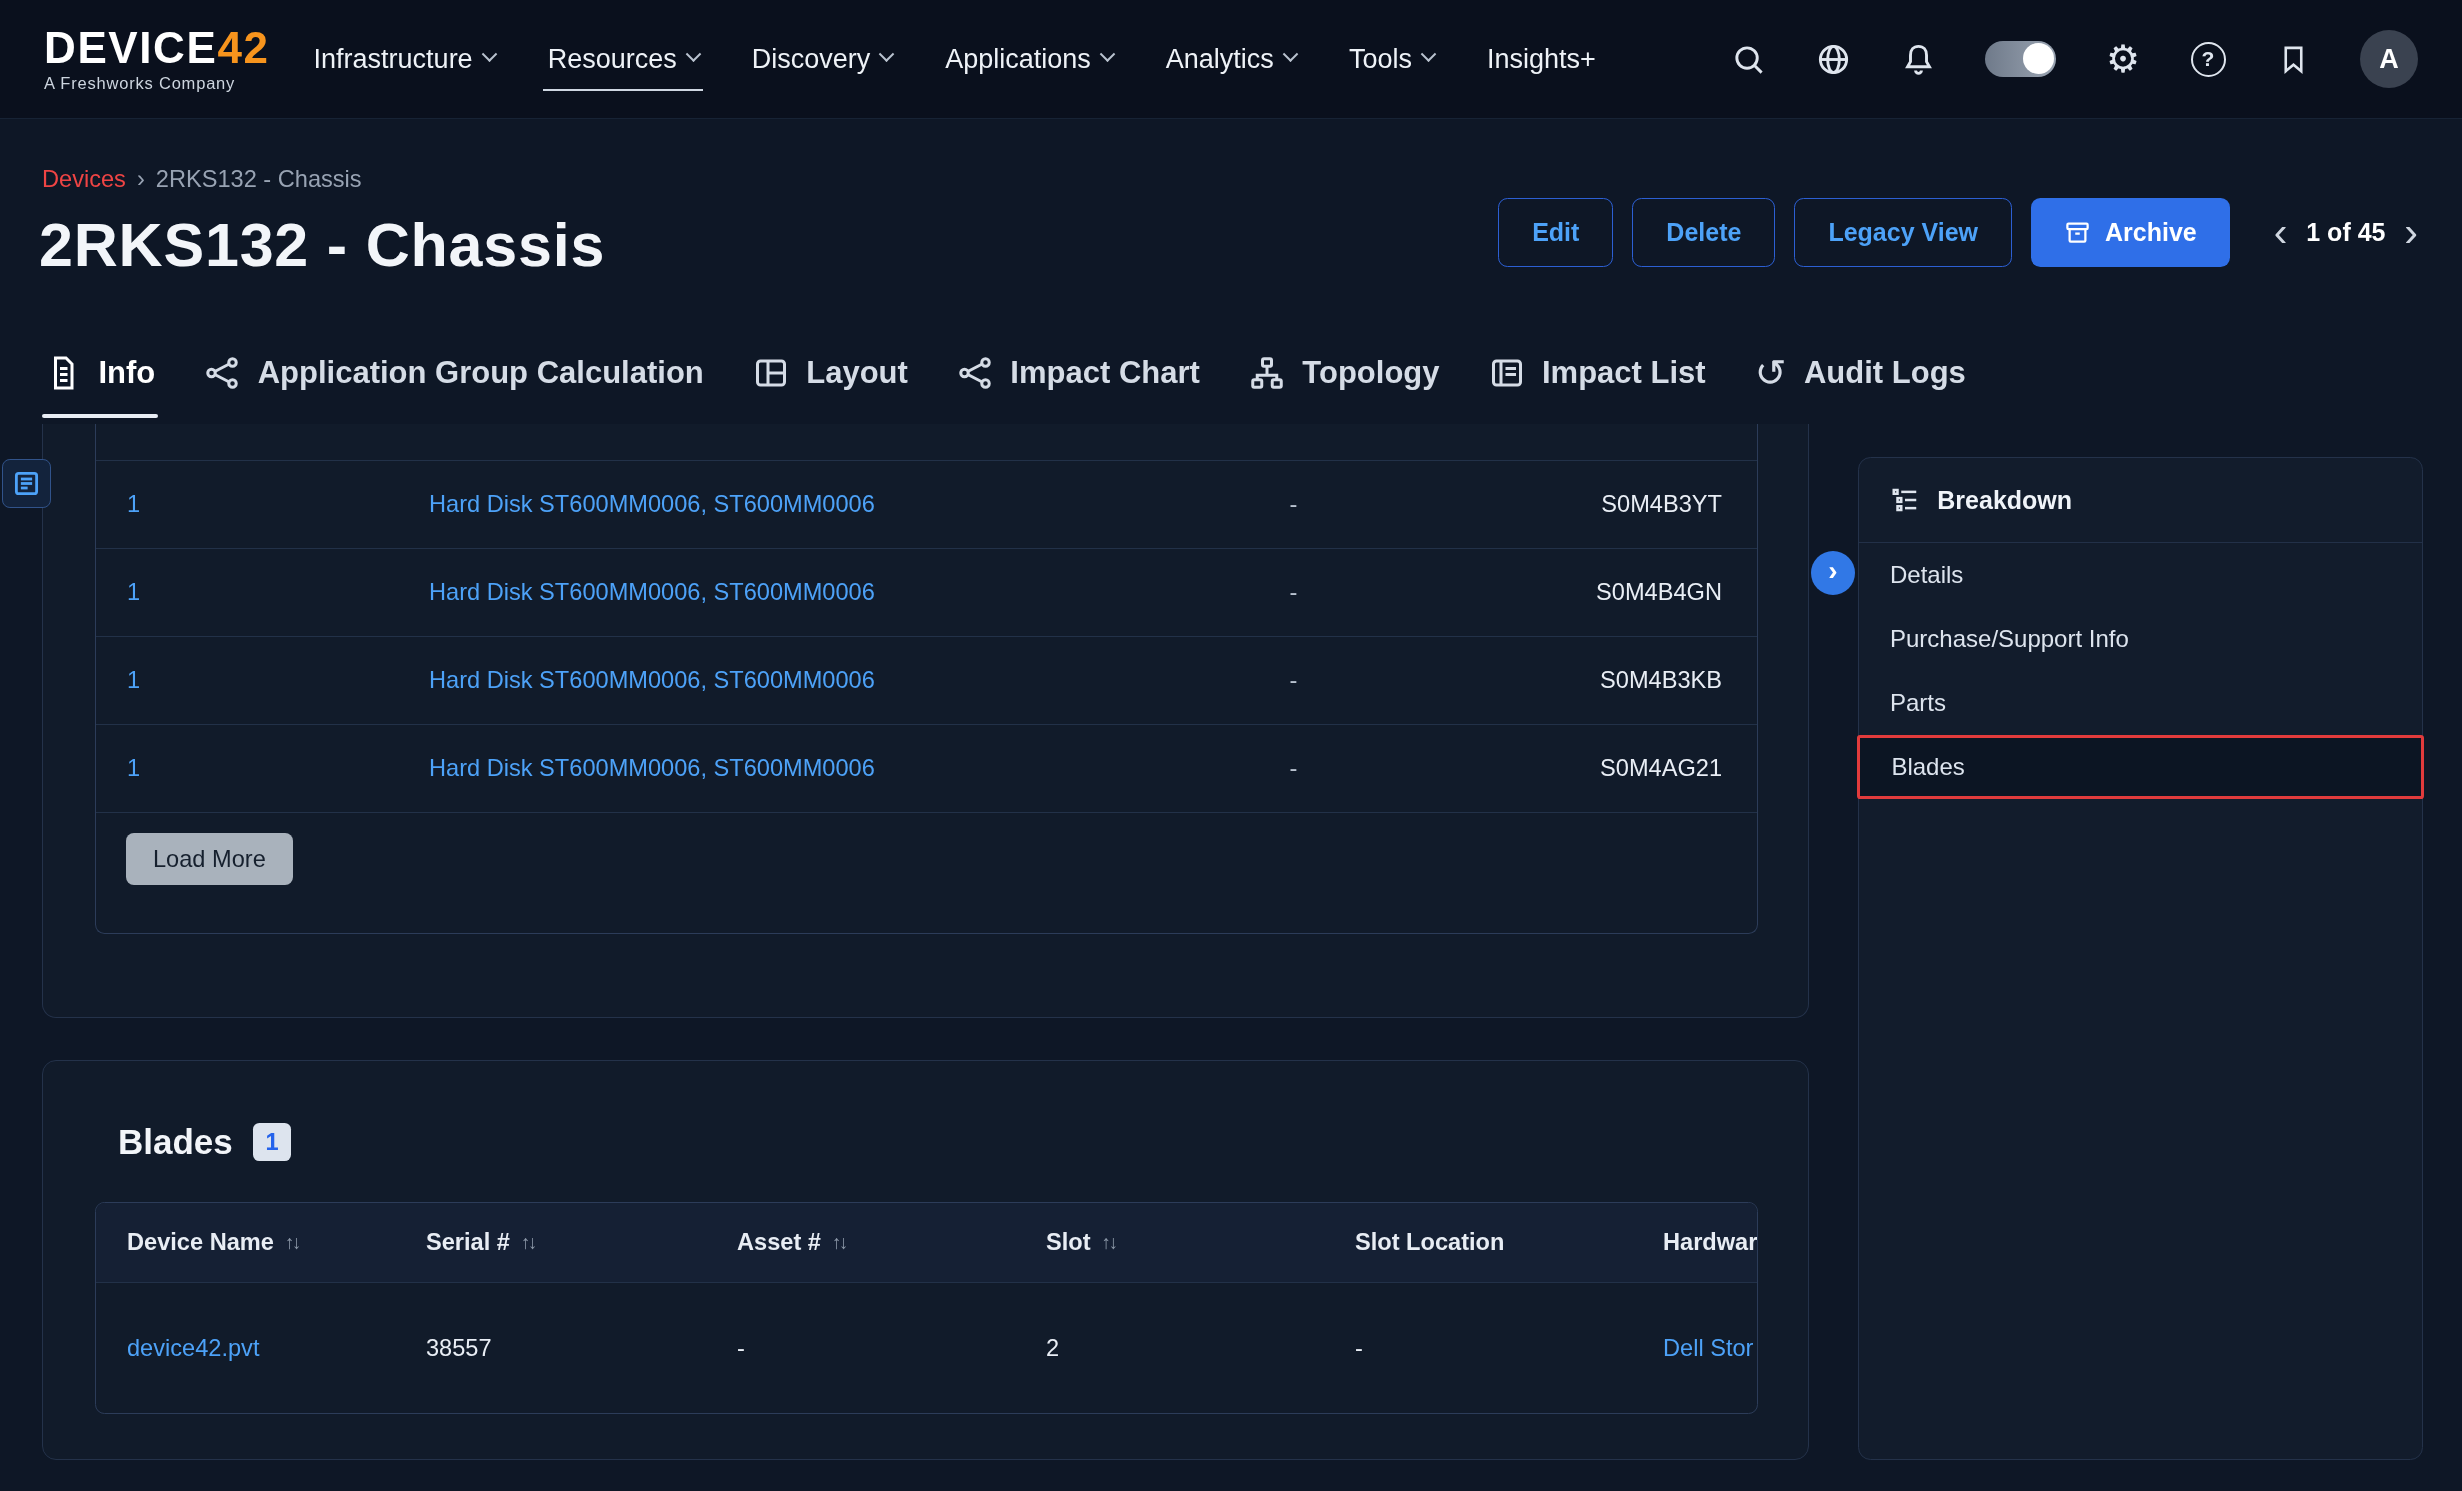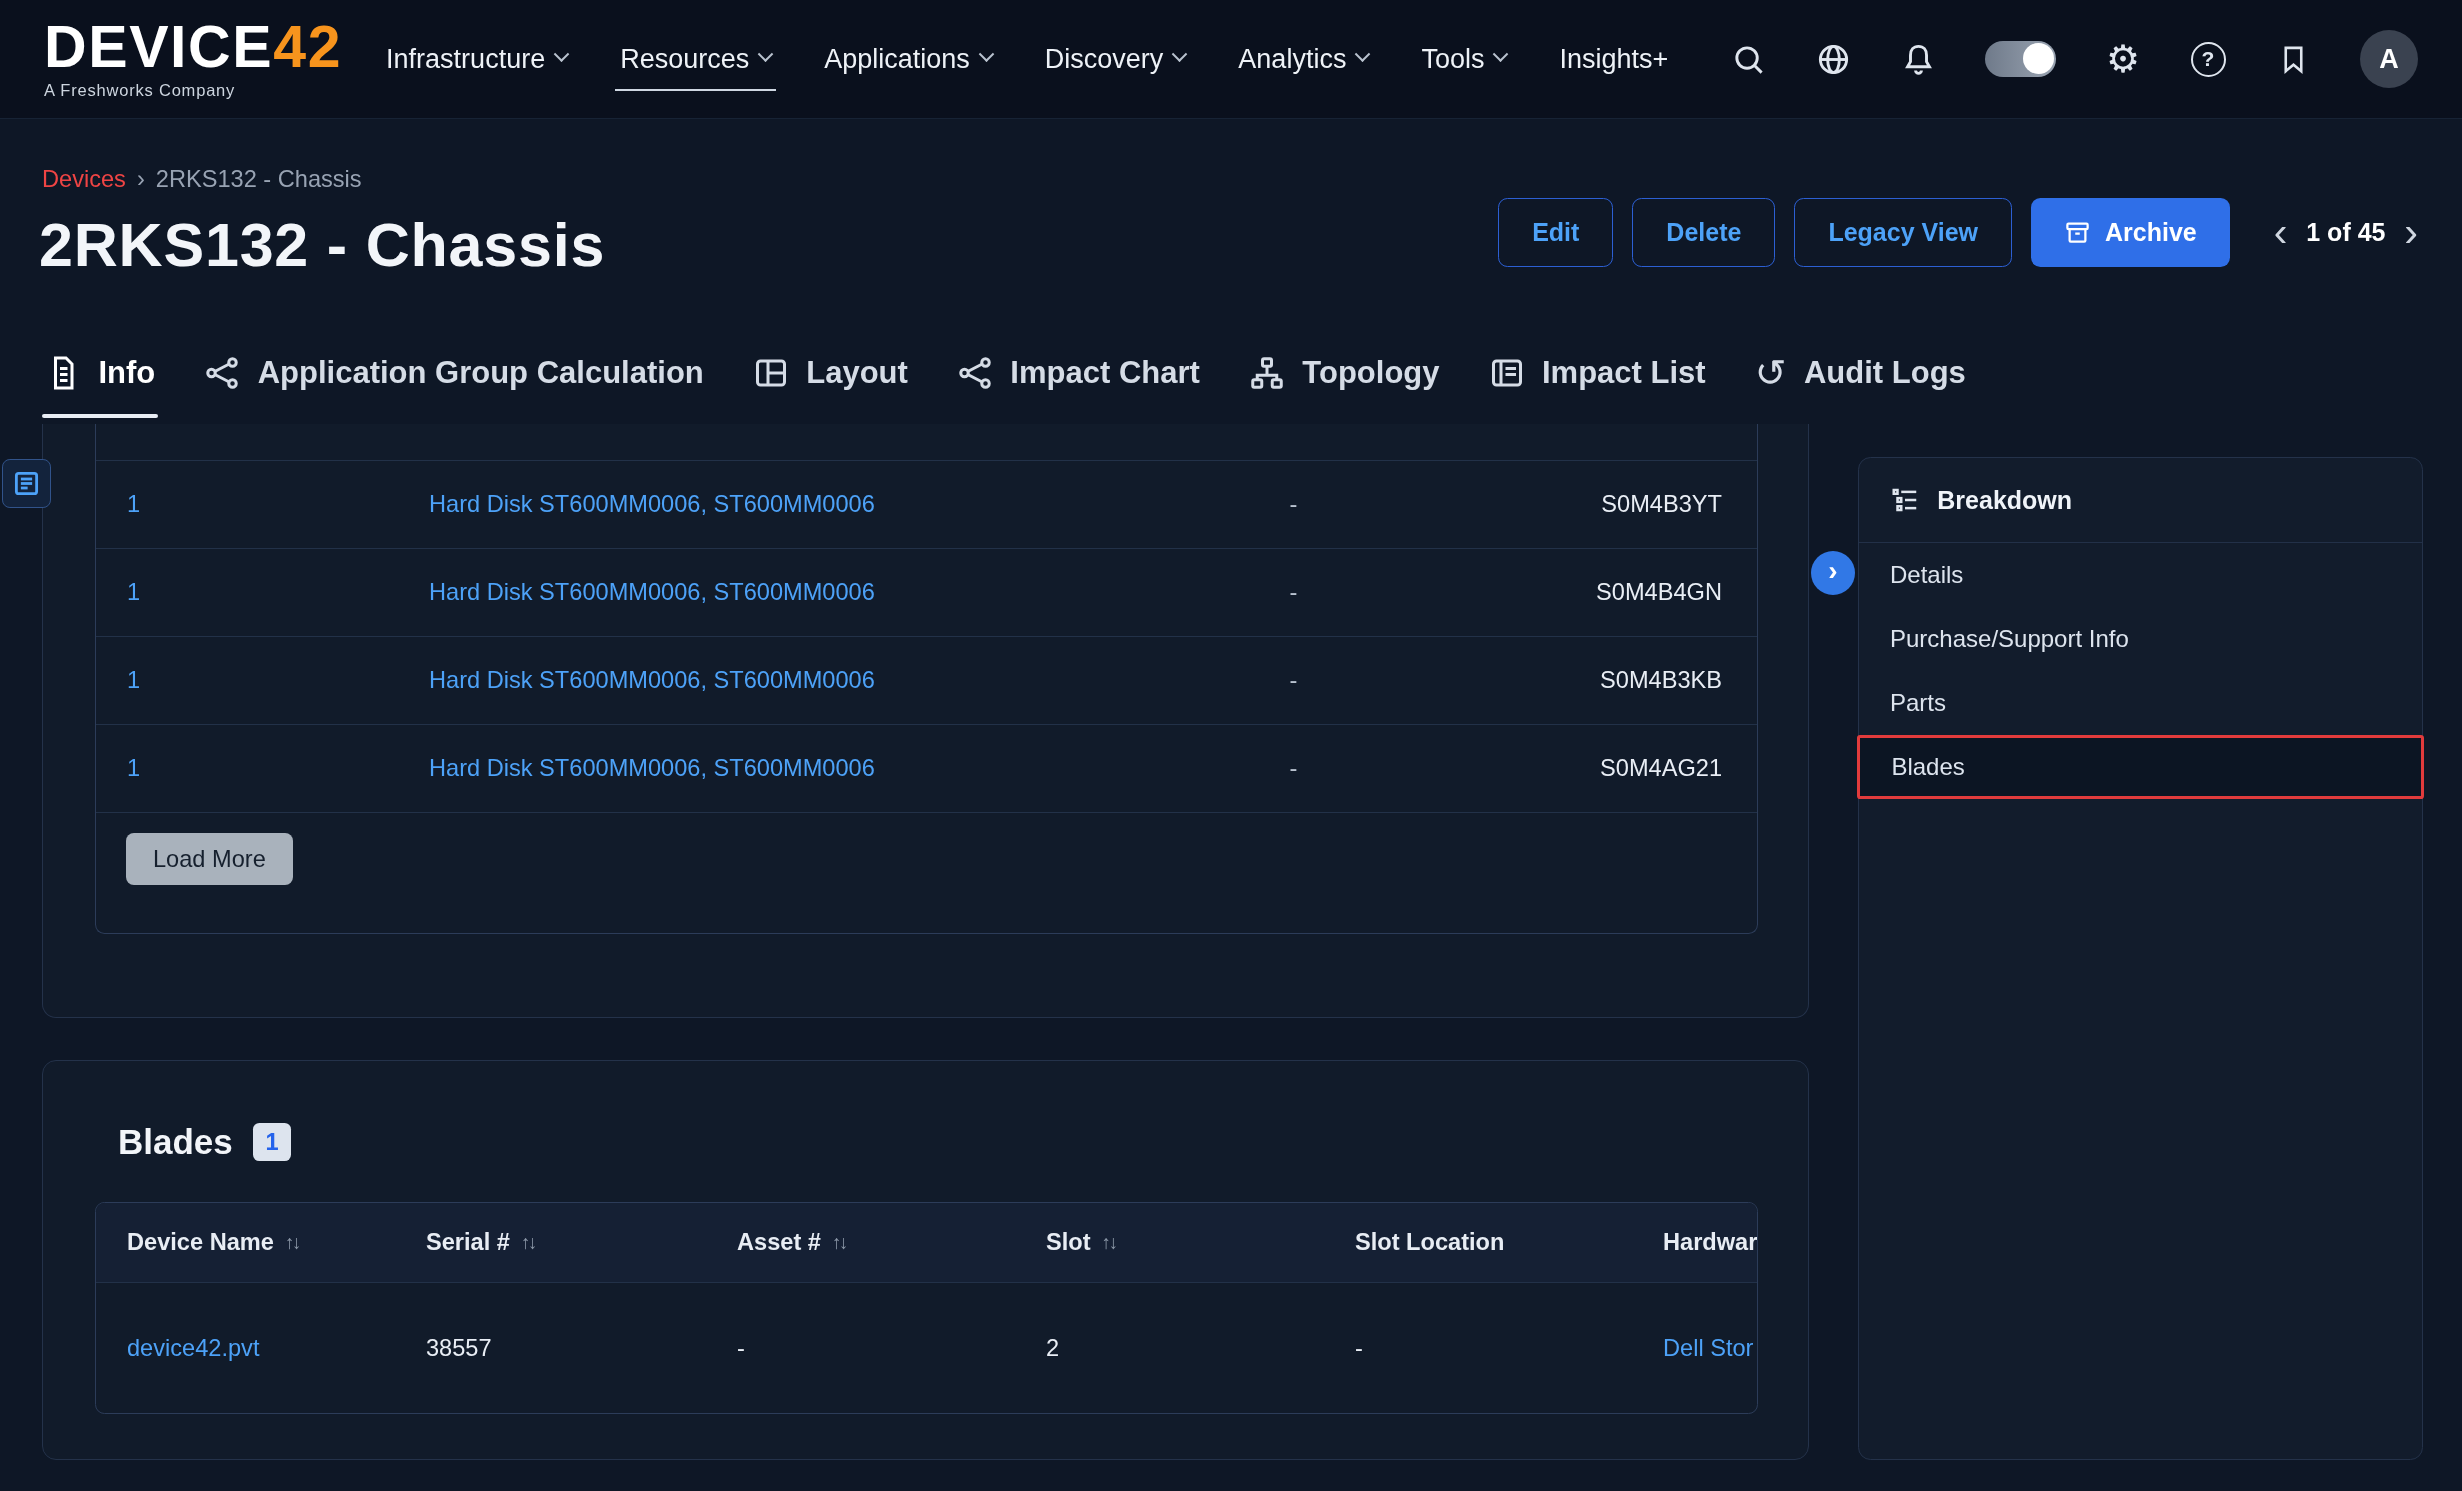--- a/index.html
+++ b/index.html
@@ -13,21 +13,21 @@
   }
   svg { display:block; }
 
   
   .topnav{
     position:absolute; top:0; left:0; right:0; height:119px;
     background:#0a101d; border-bottom:0.8px solid #172335;
     display:flex; align-items:center; padding:0 44px;
   }
   .logo{ margin-right:44px; }
-  .logo-main{ font-size:59px; font-weight:800; letter-spacing:1.6px; color:#ffffff; line-height:1; }
+  .logo-main{ font-size:44px; font-weight:800; letter-spacing:1.6px; color:#ffffff; line-height:1; }
   .logo-42{ color:#f7941d; }
   .logo-sub{ font-size:16.5px; color:#cdd5df; letter-spacing:0.8px; margin-top:4px; }
   .nav-menu{ display:flex; gap:53px; height:100%; }
   .nav-item{ position:relative; display:flex; align-items:center; gap:11px;
     font-size:27px; color:#eef2f7; cursor:pointer; height:100%; }
   .nav-item.active::after{
     content:""; position:absolute; left:-4.7px; right:-4.7px; bottom:27px;
     height:2.4px; background:#cfd7e2;
   }
   .caret{ width:11px; height:11px; border-right:2.4px solid #b9c2cf; border-bottom:2.4px solid #b9c2cf;
@@ -135,25 +135,25 @@
   <div class="nav-menu">
     <div class="nav-item">
         <span>Infrastructure</span>
         <span class="caret"></span>
       </div>
     <div class="nav-item active">
         <span>Resources</span>
         <span class="caret"></span>
       </div>
     <div class="nav-item">
+        <span>Discovery</span>
+        <span class="caret"></span>
+      </div>
+    <div class="nav-item">
         <span>Applications</span>
-        <span class="caret"></span>
-      </div>
-    <div class="nav-item">
-        <span>Discovery</span>
         <span class="caret"></span>
       </div>
     <div class="nav-item">
         <span>Analytics</span>
         <span class="caret"></span>
       </div>
     <div class="nav-item">
         <span>Tools</span>
         <span class="caret"></span>
       </div>

